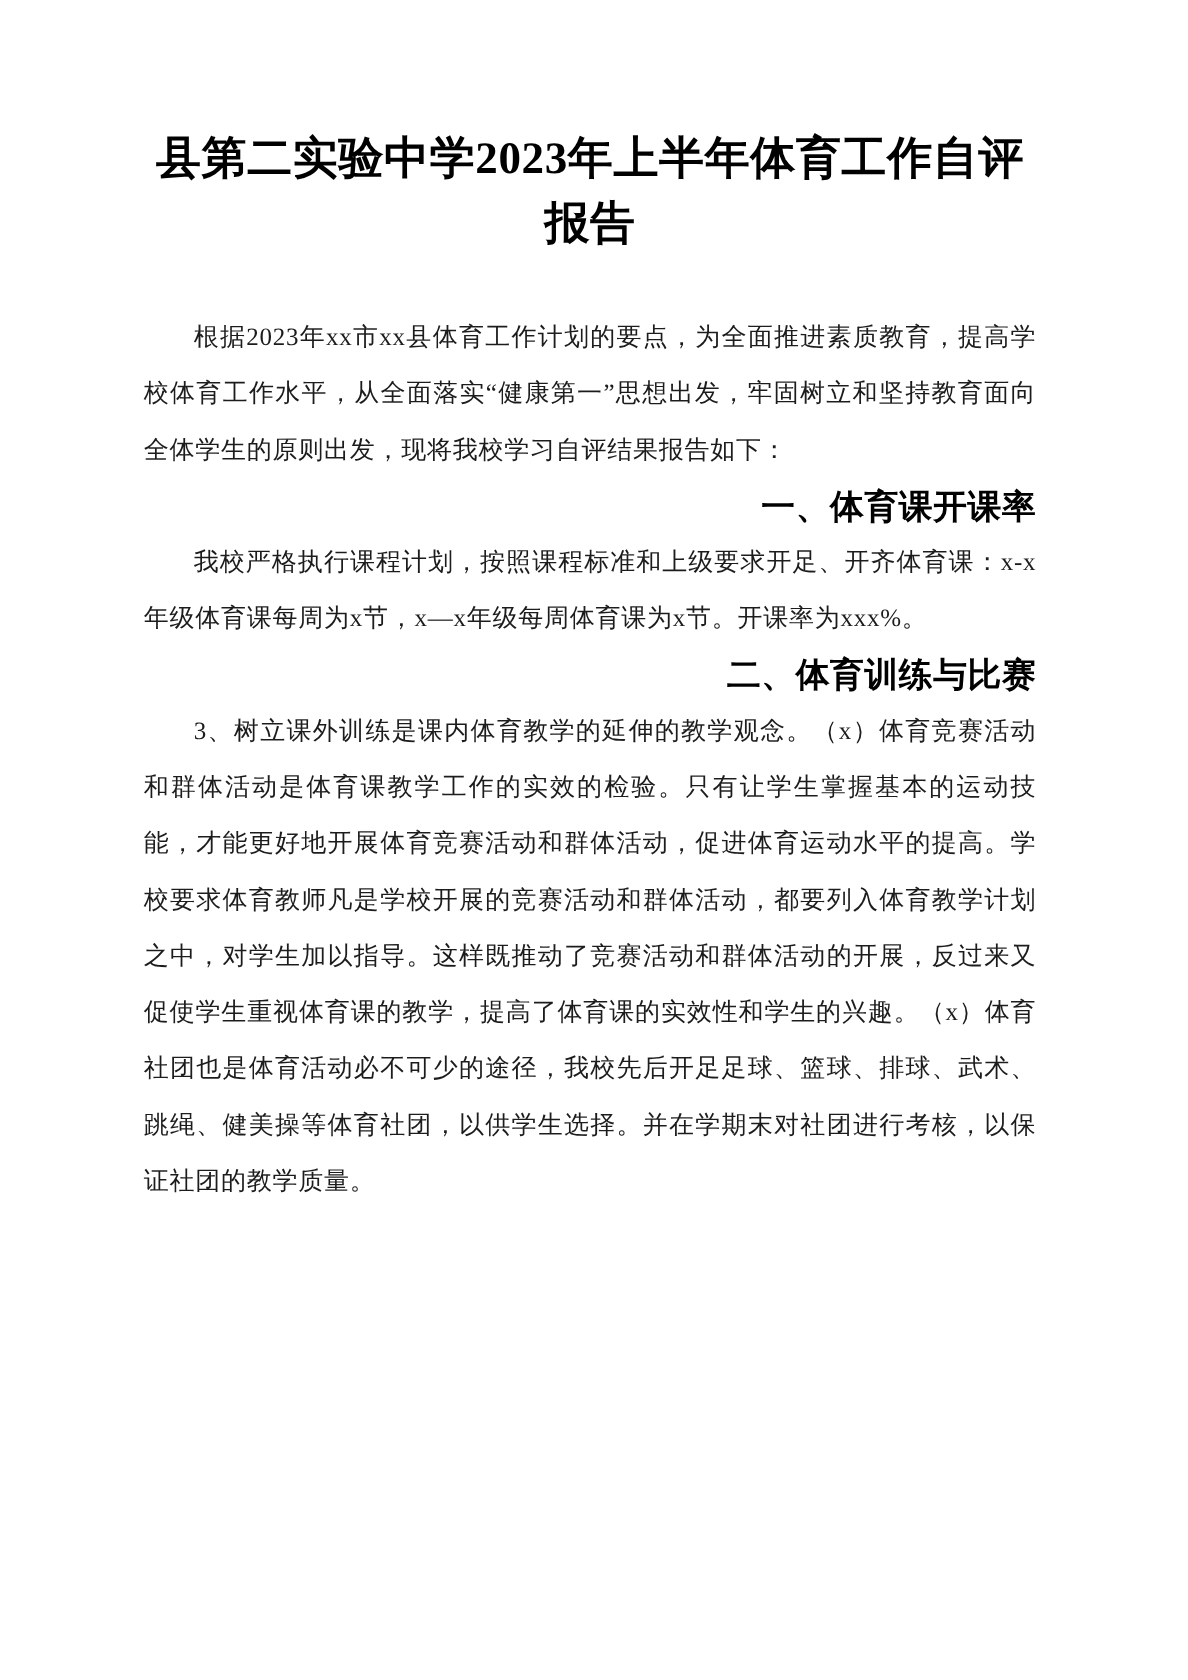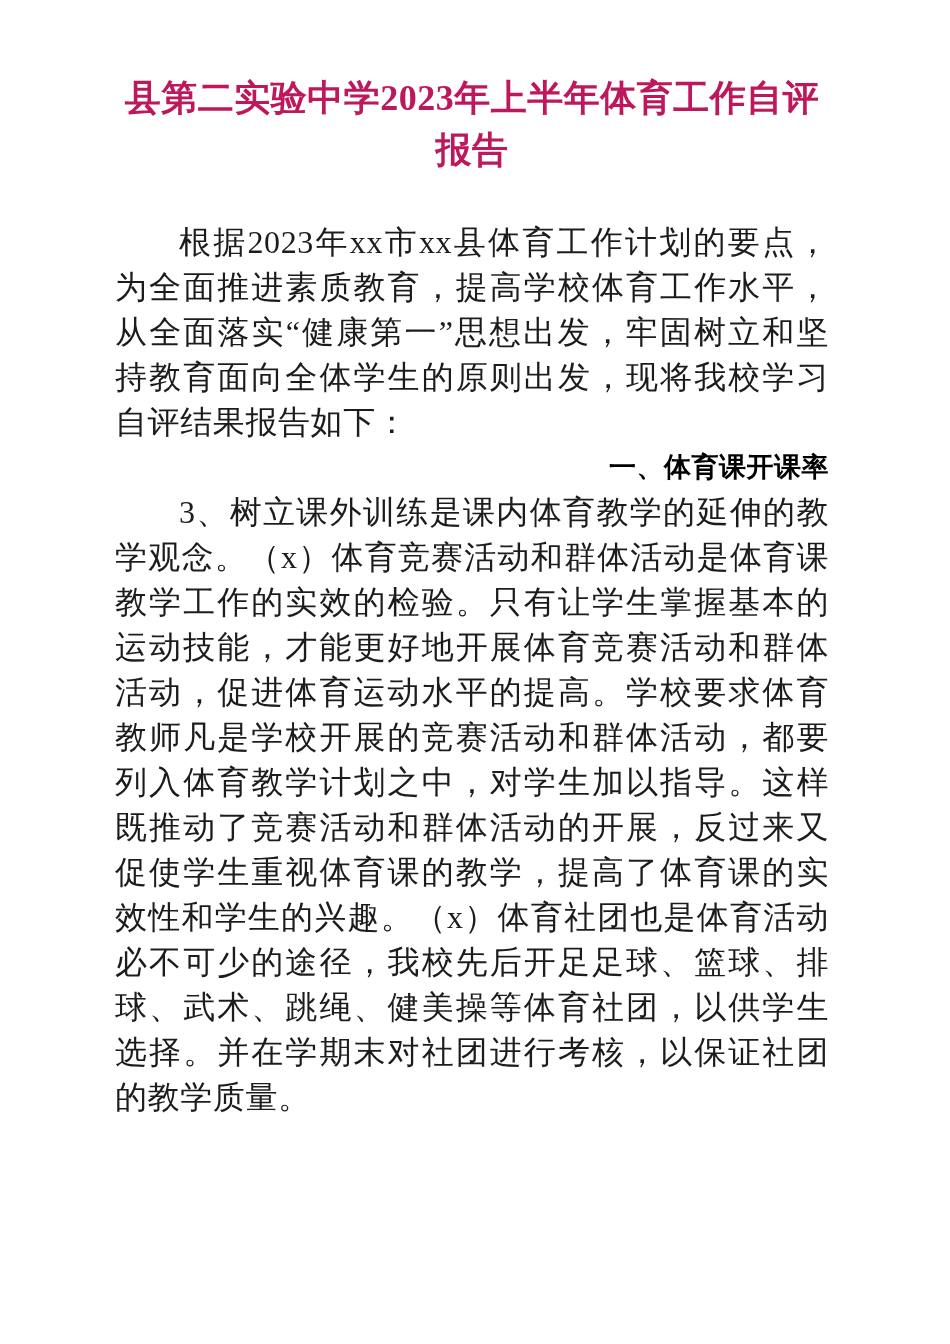--- a/index.html
+++ b/index.html
@@ -27,38 +27,38 @@
   
   .content {
     position: absolute;
     left: 115px;
     top: 0;
     width: 714px;
   }
 
   .doc-title {
     margin: 0;
-    padding-top: 72px;
+    padding-top: 100px;
     font-family: "Liberation Serif", "DejaVu Serif", serif;
     font-weight: bold;
     font-size: 36px;
     line-height: 52px;
     text-align: center;
     letter-spacing: 0.5px;
-    color: #be185d;
+    color: #000000;
   }
 
   .title-spacer {
     height: 44px;
   }
 
   .body-para {
     margin: 0;
     font-family: "Liberation Serif", "DejaVu Serif", serif;
-    font-size: 32px;
+    font-size: 20px;
     line-height: 45px;
     text-align: justify;
     text-justify: inter-character;
     text-align-last: left;
     letter-spacing: 0.6px;
     color: #1c1c1c;
     text-indent: 2em;
   }
 
   .section-heading {
@@ -80,18 +80,20 @@
   <div class="content">
 
     <h1 class="doc-title">县第二实验中学2023年上半年体育工作自评报告</h1>
 
     <div class="title-spacer"></div>
 
     <p class="body-para">根据2023年xx市xx县体育工作计划的要点，为全面推进素质教育，提高学校体育工作水平，从全面落实“健康第一”思想出发，牢固树立和坚持教育面向全体学生的原则出发，现将我校学习自评结果报告如下：</p>
 
     <h2 class="section-heading">一、体育课开课率</h2>
 
+    <p class="body-para">我校严格执行课程计划，按照课程标准和上级要求开足、开齐体育课：x-x年级体育课每周为x节，x—x年级每周体育课为x节。开课率为xxx%。</p>
 
+    <h2 class="section-heading">二、体育训练与比赛</h2>
 
     <p class="body-para">3、树立课外训练是课内体育教学的延伸的教学观念。（x）体育竞赛活动和群体活动是体育课教学工作的实效的检验。只有让学生掌握基本的运动技能，才能更好地开展体育竞赛活动和群体活动，促进体育运动水平的提高。学校要求体育教师凡是学校开展的竞赛活动和群体活动，都要列入体育教学计划之中，对学生加以指导。这样既推动了竞赛活动和群体活动的开展，反过来又促使学生重视体育课的教学，提高了体育课的实效性和学生的兴趣。（x）体育社团也是体育活动必不可少的途径，我校先后开足足球、篮球、排球、武术、跳绳、健美操等体育社团，以供学生选择。并在学期末对社团进行考核，以保证社团的教学质量。</p>
 
   </div>
 </div>
 
 </body></html>

